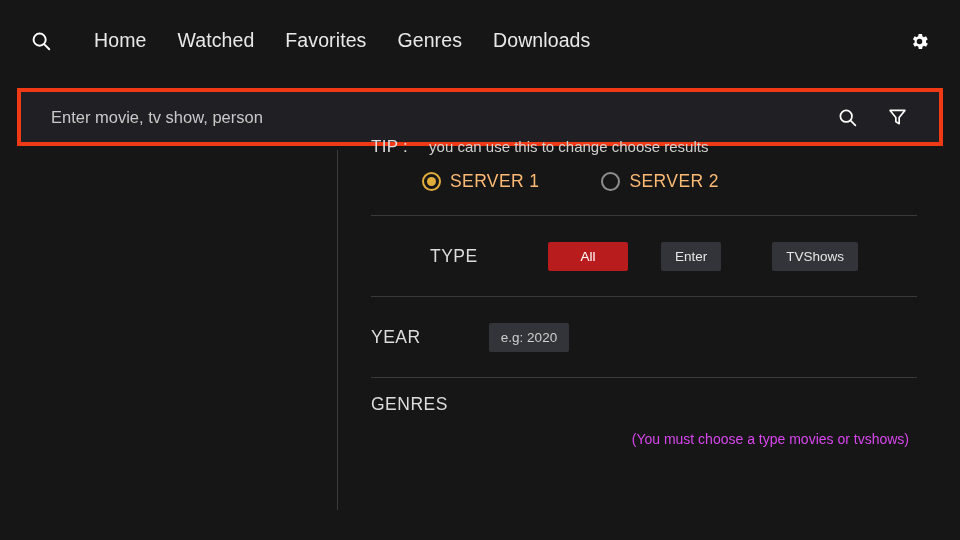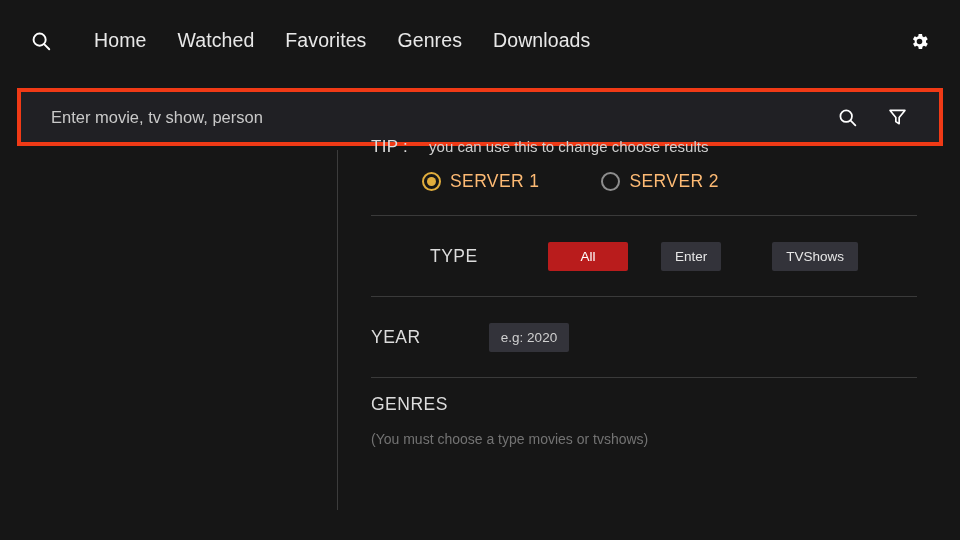--- a/index.html
+++ b/index.html
@@ -228,22 +228,22 @@
   .year-input::placeholder { color: #d0d0d0; opacity: 1; }
 
   
   .genres-block { padding-top: 16px; }
   .genres-label {
     color: #dcdcdc;
     font-size: 17.5px;
     letter-spacing: 0.5px;
   }
   .genres-note {
-    text-align: left;
-    color: #737373;
+    text-align: right;
+    color: #d946ef;
     font-size: 14px;
     padding-top: 16px;
     padding-right: 8px;
   }
 </style>
 </head>
 <body>
 
 <div id="app">
 

